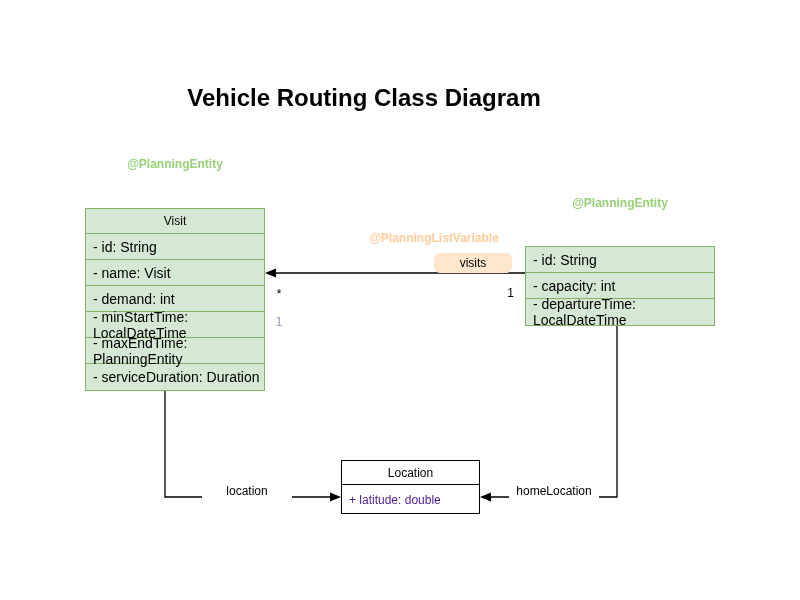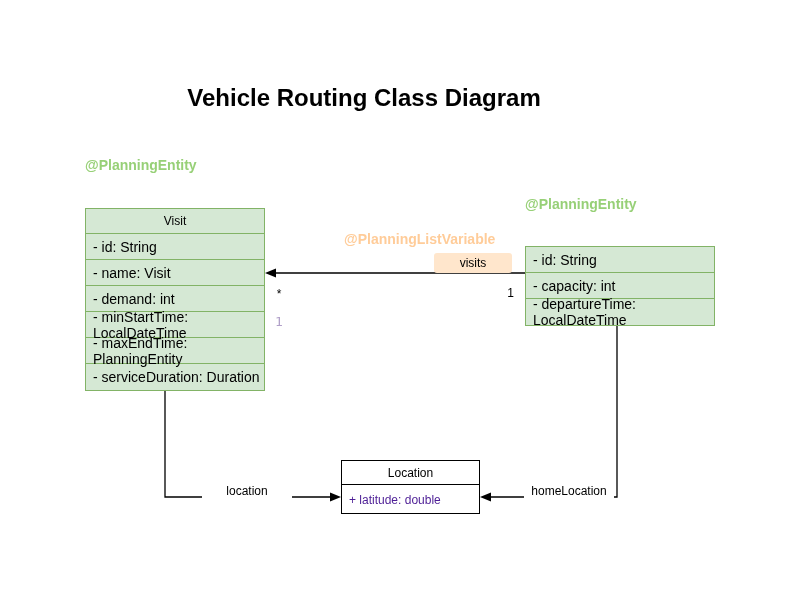--- a/index.html
+++ b/index.html
@@ -45,21 +45,22 @@
   .plain-body { padding-top: 2px; }
   .plain-row {
     height: 26px;
     display: flex; align-items: center;
     padding-left: 7px;
     font-size: 12px; color: #4c1d95;
   }
 
   .annotation {
     position: absolute;
-    font-size: 14px;
+    text-align: center;
+    font-size: 12px;
     font-weight: bold;
   }
   .annotation.green-ann { color: #97d077; }
   .annotation.orange-ann { color: #ffcc99; }
 
   .edge-label {
     position: absolute;
     font-size: 12px;
     color: #000;
     text-align: center;
@@ -127,21 +128,21 @@
   </div>
 
   <div class="uml-class" style="left:341px; top:460px; width:139px;">
     <div class="uml-header" style="height:24px;">Location</div>
     <div class="plain-body">
       <div class="plain-row">+ latitude: double</div>
     </div>
   </div>
 
   <div class="annotation orange-ann" style="left:344px; top:231px; width:180px;">@PlanningListVariable</div>
-  <div class="edge-label pill" style="left:434px; top:253px; width:78px; height:20px;">visits</div>
+  <div class="edge-label pill" style="left:434px; top:253px; width:78px; height:20px;border-radius:6px;">visits</div>
   <div class="multiplicity" style="left:272px; top:287px; width:14px;">*</div>
   <div class="multiplicity" style="left:498px; top:286px; width:16px; text-align:right;">1</div>
   <div class="multiplicity ghost" style="left:272px; top:314px; width:14px;">1</div>
 
   <div class="edge-label" style="left:202px; top:484px; width:90px;">location</div>
-  <div class="edge-label" style="left:524px; top:484px; width:90px;">homeLocation</div>
+  <div class="edge-label" style="left:509px; top:484px; width:90px;">homeLocation</div>
 
 </div>
 
 </body></html>

